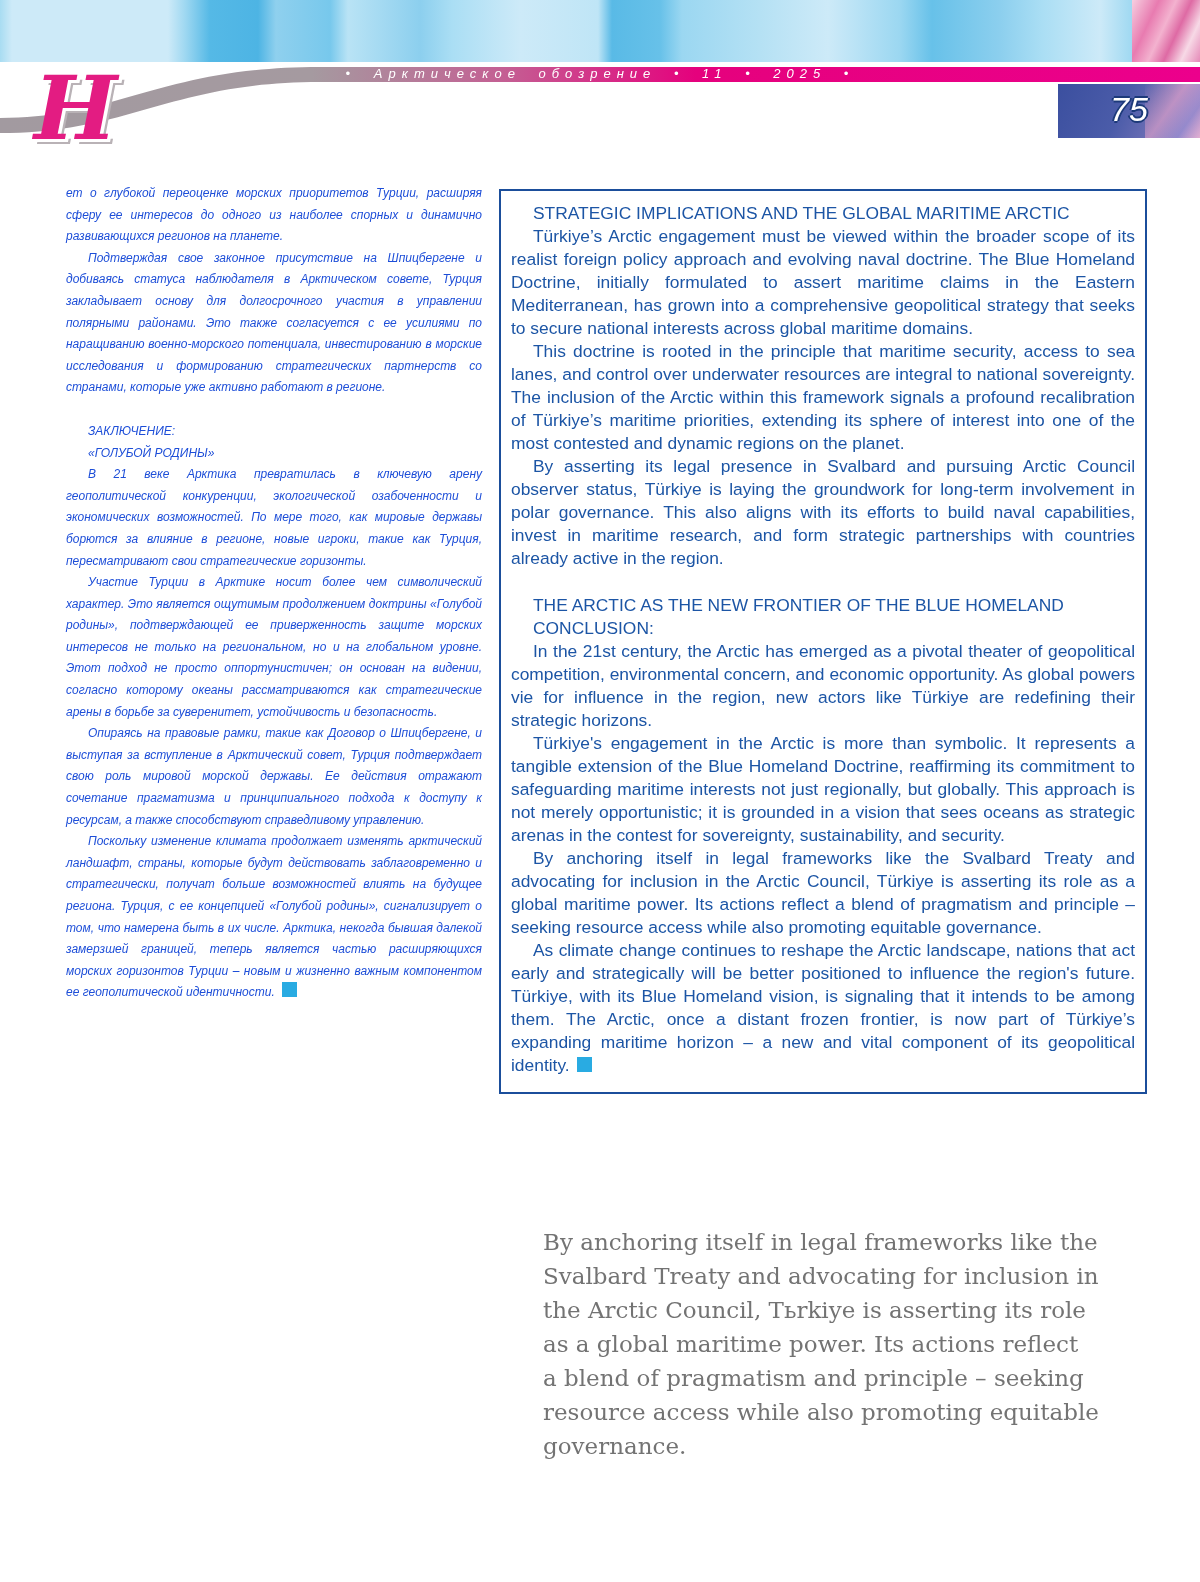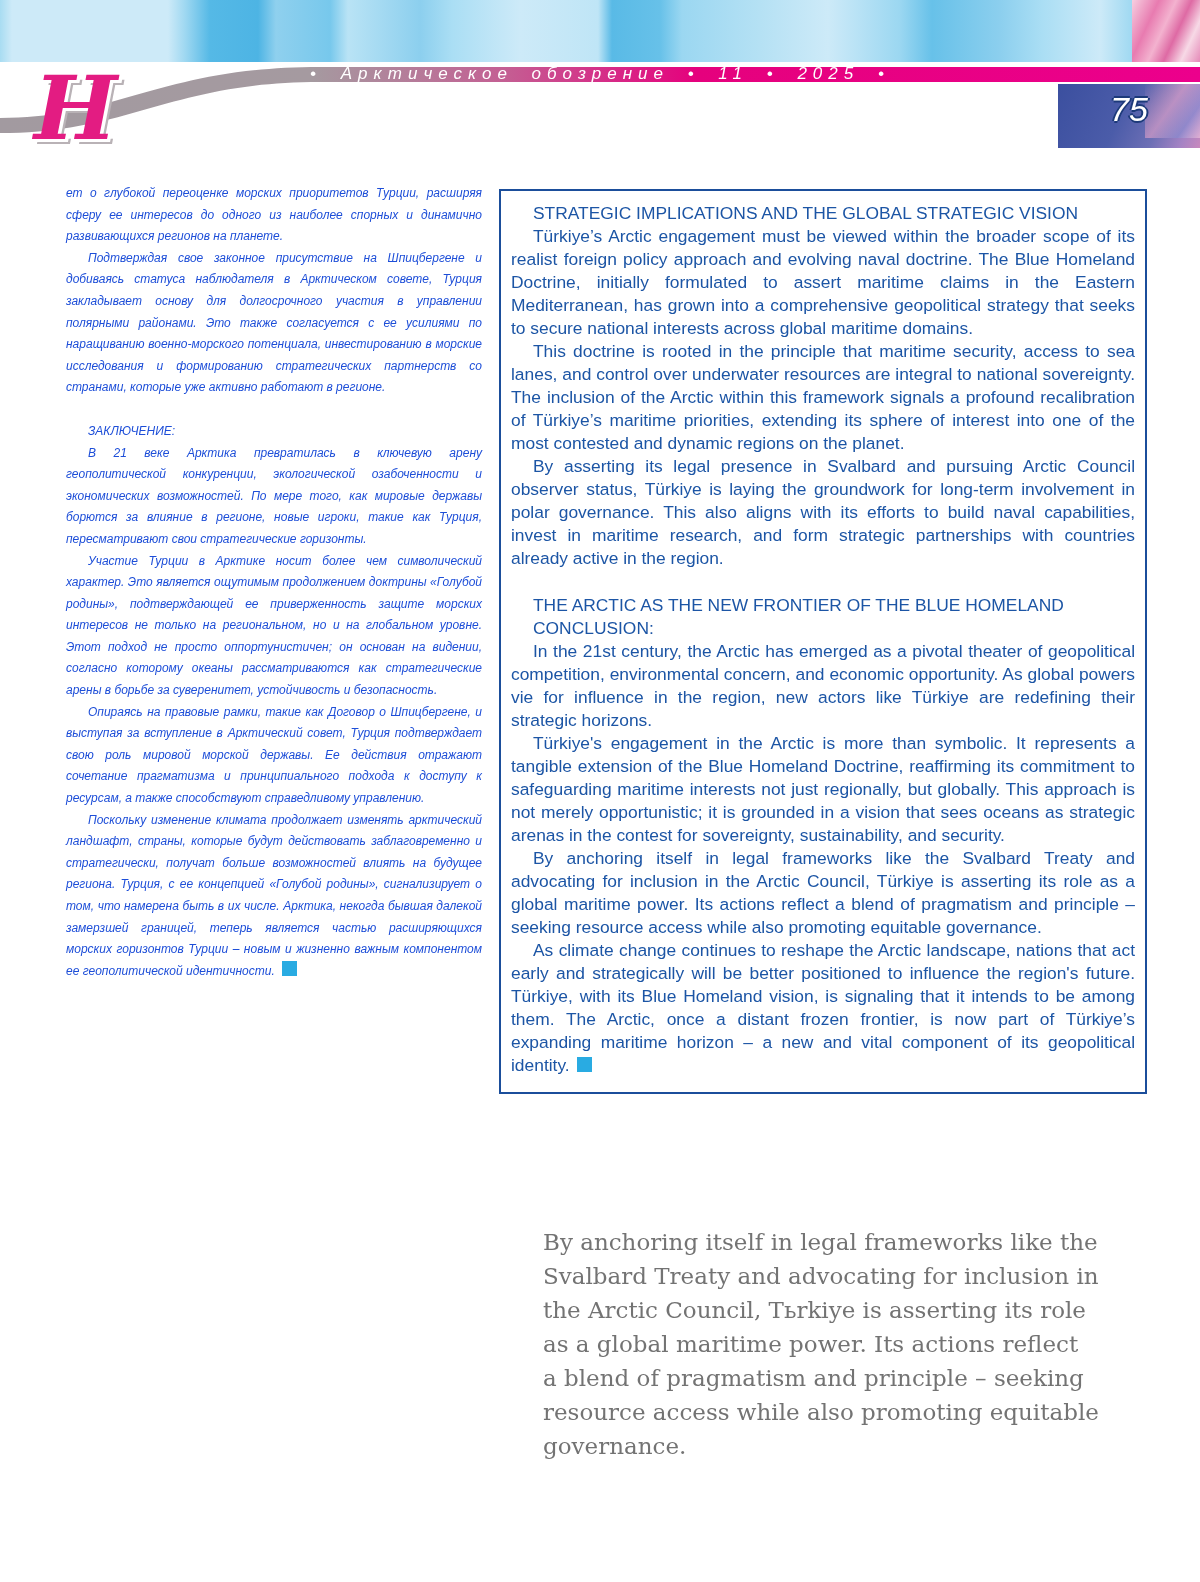--- a/index.html
+++ b/index.html
@@ -16,36 +16,36 @@
       #bfe5f6 598px,#59bae6 612px,#67c1e9 660px,#9bd7f1 682px,#b5e1f4 760px,#cdeaf8 828px,
       #9bd7f1 900px,#67c1e9 932px,#8ccfee 1000px,#aadef4 1042px,#cdeaf8 1100px,#9bd7f1 1135px);
   }
   .banner-flower{
     position:absolute;right:0;top:0;width:68px;height:62px;
     background:linear-gradient(115deg,#f6cfe0 0%,#e87bb0 28%,#f3b2cf 46%,#de6aa4 62%,#f7d9e6 80%,#e58ab8 100%);
   }
   .ribbon-svg{position:absolute;left:0;top:0;width:1200px;height:160px;}
   .ribbon-text{
     position:absolute;left:0;top:66px;width:1200px;height:16px;line-height:16px;
-    text-align:center;color:#ffffff;font-style:italic;font-size:17px;
+    text-align:center;color:#ffffff;font-style:italic;font-size:13px;
     letter-spacing:6px;word-spacing:8px;white-space:nowrap;
   }
   .drop-initial{
     position:absolute;left:34px;top:64px;
     font-family:"DejaVu Serif",serif;font-style:italic;font-weight:bold;
     font-size:88px;line-height:88px;color:#e31c82;
     text-shadow:3px 3px 0 #ffffff,5px 5px 0 #b9b2b6;
   }
   .article-title{
     position:absolute;left:126px;top:104px;width:800px;
     font-family:"DejaVu Serif",serif;font-style:italic;font-weight:bold;
     font-size:28px;color:#e31c82;letter-spacing:0.5px;
   }
   .folio-box{
-    position:absolute;left:1058px;top:84px;width:142px;height:64px;
+    position:absolute;left:1058px;top:84px;width:142px;height:54px;
     background:linear-gradient(115deg,#3b4f9f 0%,#4b5ca9 45%,#6d6fb5 70%,#a583c4 88%,#c989bd 100%);
   }
   .folio-box .streak{
     position:absolute;right:0;top:0;width:55px;height:54px;
     background:linear-gradient(125deg,rgba(244,170,205,0) 0%,rgba(244,170,205,.55) 45%,rgba(120,150,220,.35) 75%,rgba(244,200,224,.6) 100%);
   }
   .folio-number{
     position:absolute;left:0;top:6px;width:100%;text-align:center;
     font-style:italic;font-size:34px;color:#ffffff;
     text-shadow:-2px 0 0 #1d3a7a,2px 0 0 #1d3a7a,0 -2px 0 #1d3a7a,0 2px 0 #1d3a7a;
@@ -110,29 +110,30 @@
   <div class="folio-box">
     <div class="streak"></div>
     <div class="folio-number">75</div>
   </div>
 
   <div class="left-col">
     <p><span>ет о глубокой переоценке морских приоритетов Турции, расширяя сферу ее интересов до одного из наиболее спорных и динамично развивающихся регионов на планете.</span></p>
     <p class="indent"><span>Подтверждая свое законное присутствие на Шпицбергене и добиваясь статуса наблюдателя в Арктическом совете, Турция закладывает основу для долгосрочного участия в управлении полярными районами. Это также согласуется с ее усилиями по наращиванию военно-морского потенциала, инвестированию в морские исследования и формированию стратегических партнерств со странами, которые уже активно работают в регионе.</span></p>
     <div class="subhead">
       <span>ЗАКЛЮЧЕНИЕ:</span>
+      <span>«ГОЛУБОЙ РОДИНЫ»</span>
     </div>
     <p class="indent"><span>В 21 веке Арктика превратилась в ключевую арену геополитической конкуренции, экологической озабоченности и экономических возможностей. По мере того, как мировые державы борются за влияние в регионе, новые игроки, такие как Турция, пересматривают свои стратегические горизонты.</span></p>
     <p class="indent"><span>Участие Турции в Арктике носит более чем символический характер. Это является ощутимым продолжением доктрины «Голубой родины», подтверждающей ее приверженность защите морских интересов не только на региональном, но и на глобальном уровне. Этот подход не просто оппортунистичен; он основан на видении, согласно которому океаны рассматриваются как стратегические арены в борьбе за суверенитет, устойчивость и безопасность.</span></p>
     <p class="indent"><span>Опираясь на правовые рамки, такие как Договор о Шпицбергене, и выступая за вступление в Арктический совет, Турция подтверждает свою роль мировой морской державы. Ее действия отражают сочетание прагматизма и принципиального подхода к доступу к ресурсам, а также способствуют справедливому управлению.</span></p>
     <p class="indent"><span>Поскольку изменение климата продолжает изменять арктический ландшафт, страны, которые будут действовать заблаговременно и стратегически, получат больше возможностей влиять на будущее региона. Турция, с ее концепцией «Голубой родины», сигнализирует о том, что намерена быть в их числе. Арктика, некогда бывшая далекой замерзшей границей, теперь является частью расширяющихся морских горизонтов Турции – новым и жизненно важным компонентом ее геополитической идентичности.</span><span class="endmark"></span></p>
   </div>
 
   <div class="blue-box">
-    <p class="box-head">STRATEGIC IMPLICATIONS AND THE GLOBAL STRATEGIC VISION</p>
+    <p class="box-head">STRATEGIC IMPLICATIONS AND THE GLOBAL MARITIME ARCTIC</p>
     <p class="indent"><span>Türkiye’s Arctic engagement must be viewed within the broader scope of its realist foreign policy approach and evolving naval doctrine. The Blue Homeland Doctrine, initially formulated to assert maritime claims in the Eastern Mediterranean, has grown into a comprehensive geopolitical strategy that seeks to secure national interests across global maritime domains.</span></p>
     <p class="indent"><span>This doctrine is rooted in the principle that maritime security, access to sea lanes, and control over underwater resources are integral to national sovereignty. The inclusion of the Arctic within this framework signals a profound recalibration of Türkiye’s maritime priorities, extending its sphere of interest into one of the most contested and dynamic regions on the planet.</span></p>
     <p class="indent"><span>By asserting its legal presence in Svalbard and pursuing Arctic Council observer status, Türkiye is laying the groundwork for long-term involvement in polar governance. This also aligns with its efforts to build naval capabilities, invest in maritime research, and form strategic partnerships with countries already active in the region.</span></p>
     <div class="subhead2">
       <span>THE ARCTIC AS THE NEW FRONTIER OF THE BLUE HOMELAND</span>
       <span>CONCLUSION:</span>
     </div>
     <p class="indent"><span>In the 21st century, the Arctic has emerged as a pivotal theater of geopolitical competition, environmental concern, and economic opportunity. As global powers vie for influence in the region, new actors like Türkiye are redefining their strategic horizons.</span></p>
     <p class="indent"><span>Türkiye's engagement in the Arctic is more than symbolic. It represents a tangible extension of the Blue Homeland Doctrine, reaffirming its commitment to safeguarding maritime interests not just regionally, but globally. This approach is not merely opportunistic; it is grounded in a vision that sees oceans as strategic arenas in the contest for sovereignty, sustainability, and security.</span></p>
     <p class="indent"><span>By anchoring itself in legal frameworks like the Svalbard Treaty and advocating for inclusion in the Arctic Council, Türkiye is asserting its role as a global maritime power. Its actions reflect a blend of pragmatism and principle – seeking resource access while also promoting equitable governance.</span></p>

